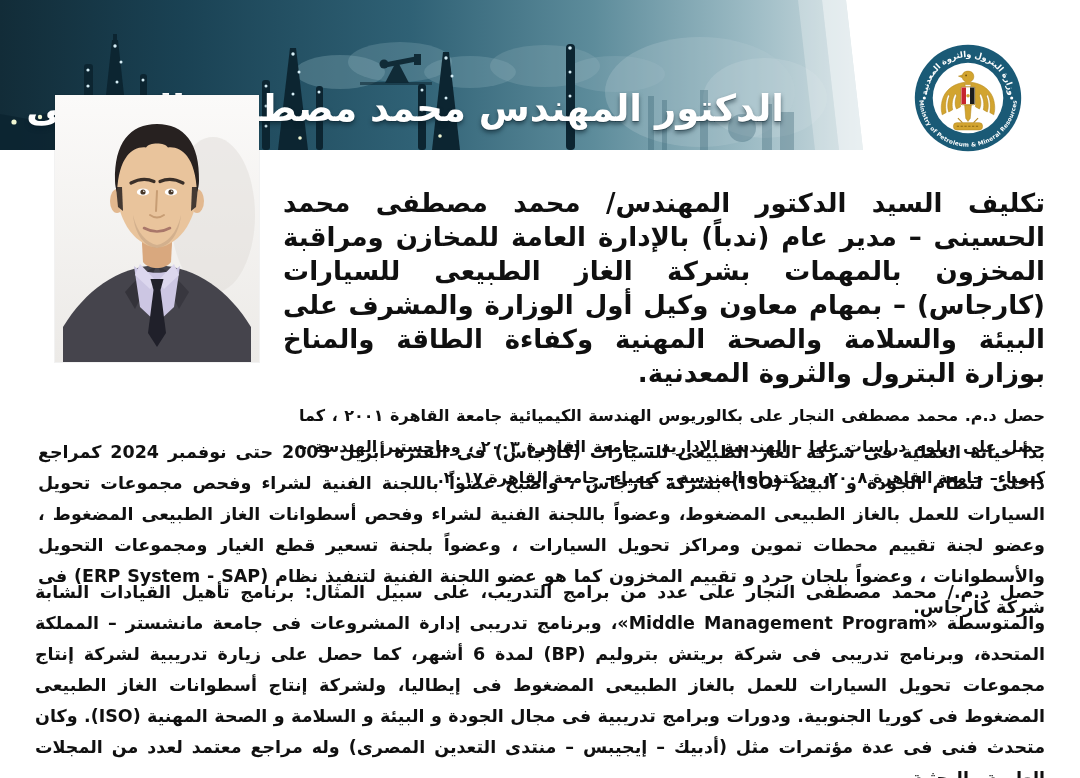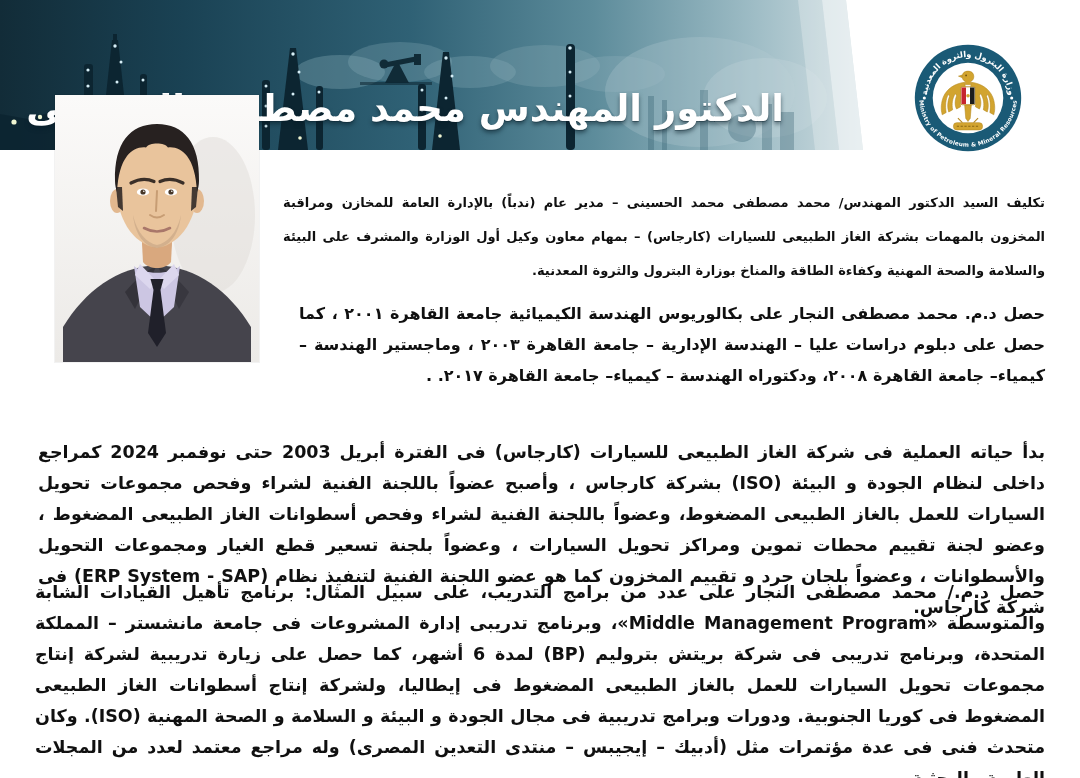--- a/index.html
+++ b/index.html
@@ -16,21 +16,21 @@
     text-shadow:0 3px 4px rgba(8,30,40,.55), 0 1px 0 rgba(8,30,40,.35);
     letter-spacing:0;white-space:nowrap;direction:rtl;
   }
   .logo{position:absolute;left:912px;top:42px;width:112px;height:112px;}
   
   .portrait{position:absolute;left:55px;top:95px;width:204px;height:267px;margin:0;
     box-shadow:0 0 0 1px rgba(0,0,0,.05);}
   
   .bio-col{position:absolute;left:283px;right:35px;top:186px;direction:rtl;}
   .p-appointment{
-    margin:0;font-size:13px;font-weight:800;line-height:34px;
+    margin:0;font-size:26px;font-weight:800;line-height:34px;
     text-align:justify;color:#101010;
   }
   .p-education{
     margin:10px 0 0 16px;font-size:16px;font-weight:700;line-height:31px;
     text-align:justify;color:#101010;
   }
   .p-career{
     position:absolute;left:38px;right:35px;top:437px;margin:0;direction:rtl;
     font-size:17.5px;font-weight:700;line-height:31px;text-align:justify;color:#101010;
   }

